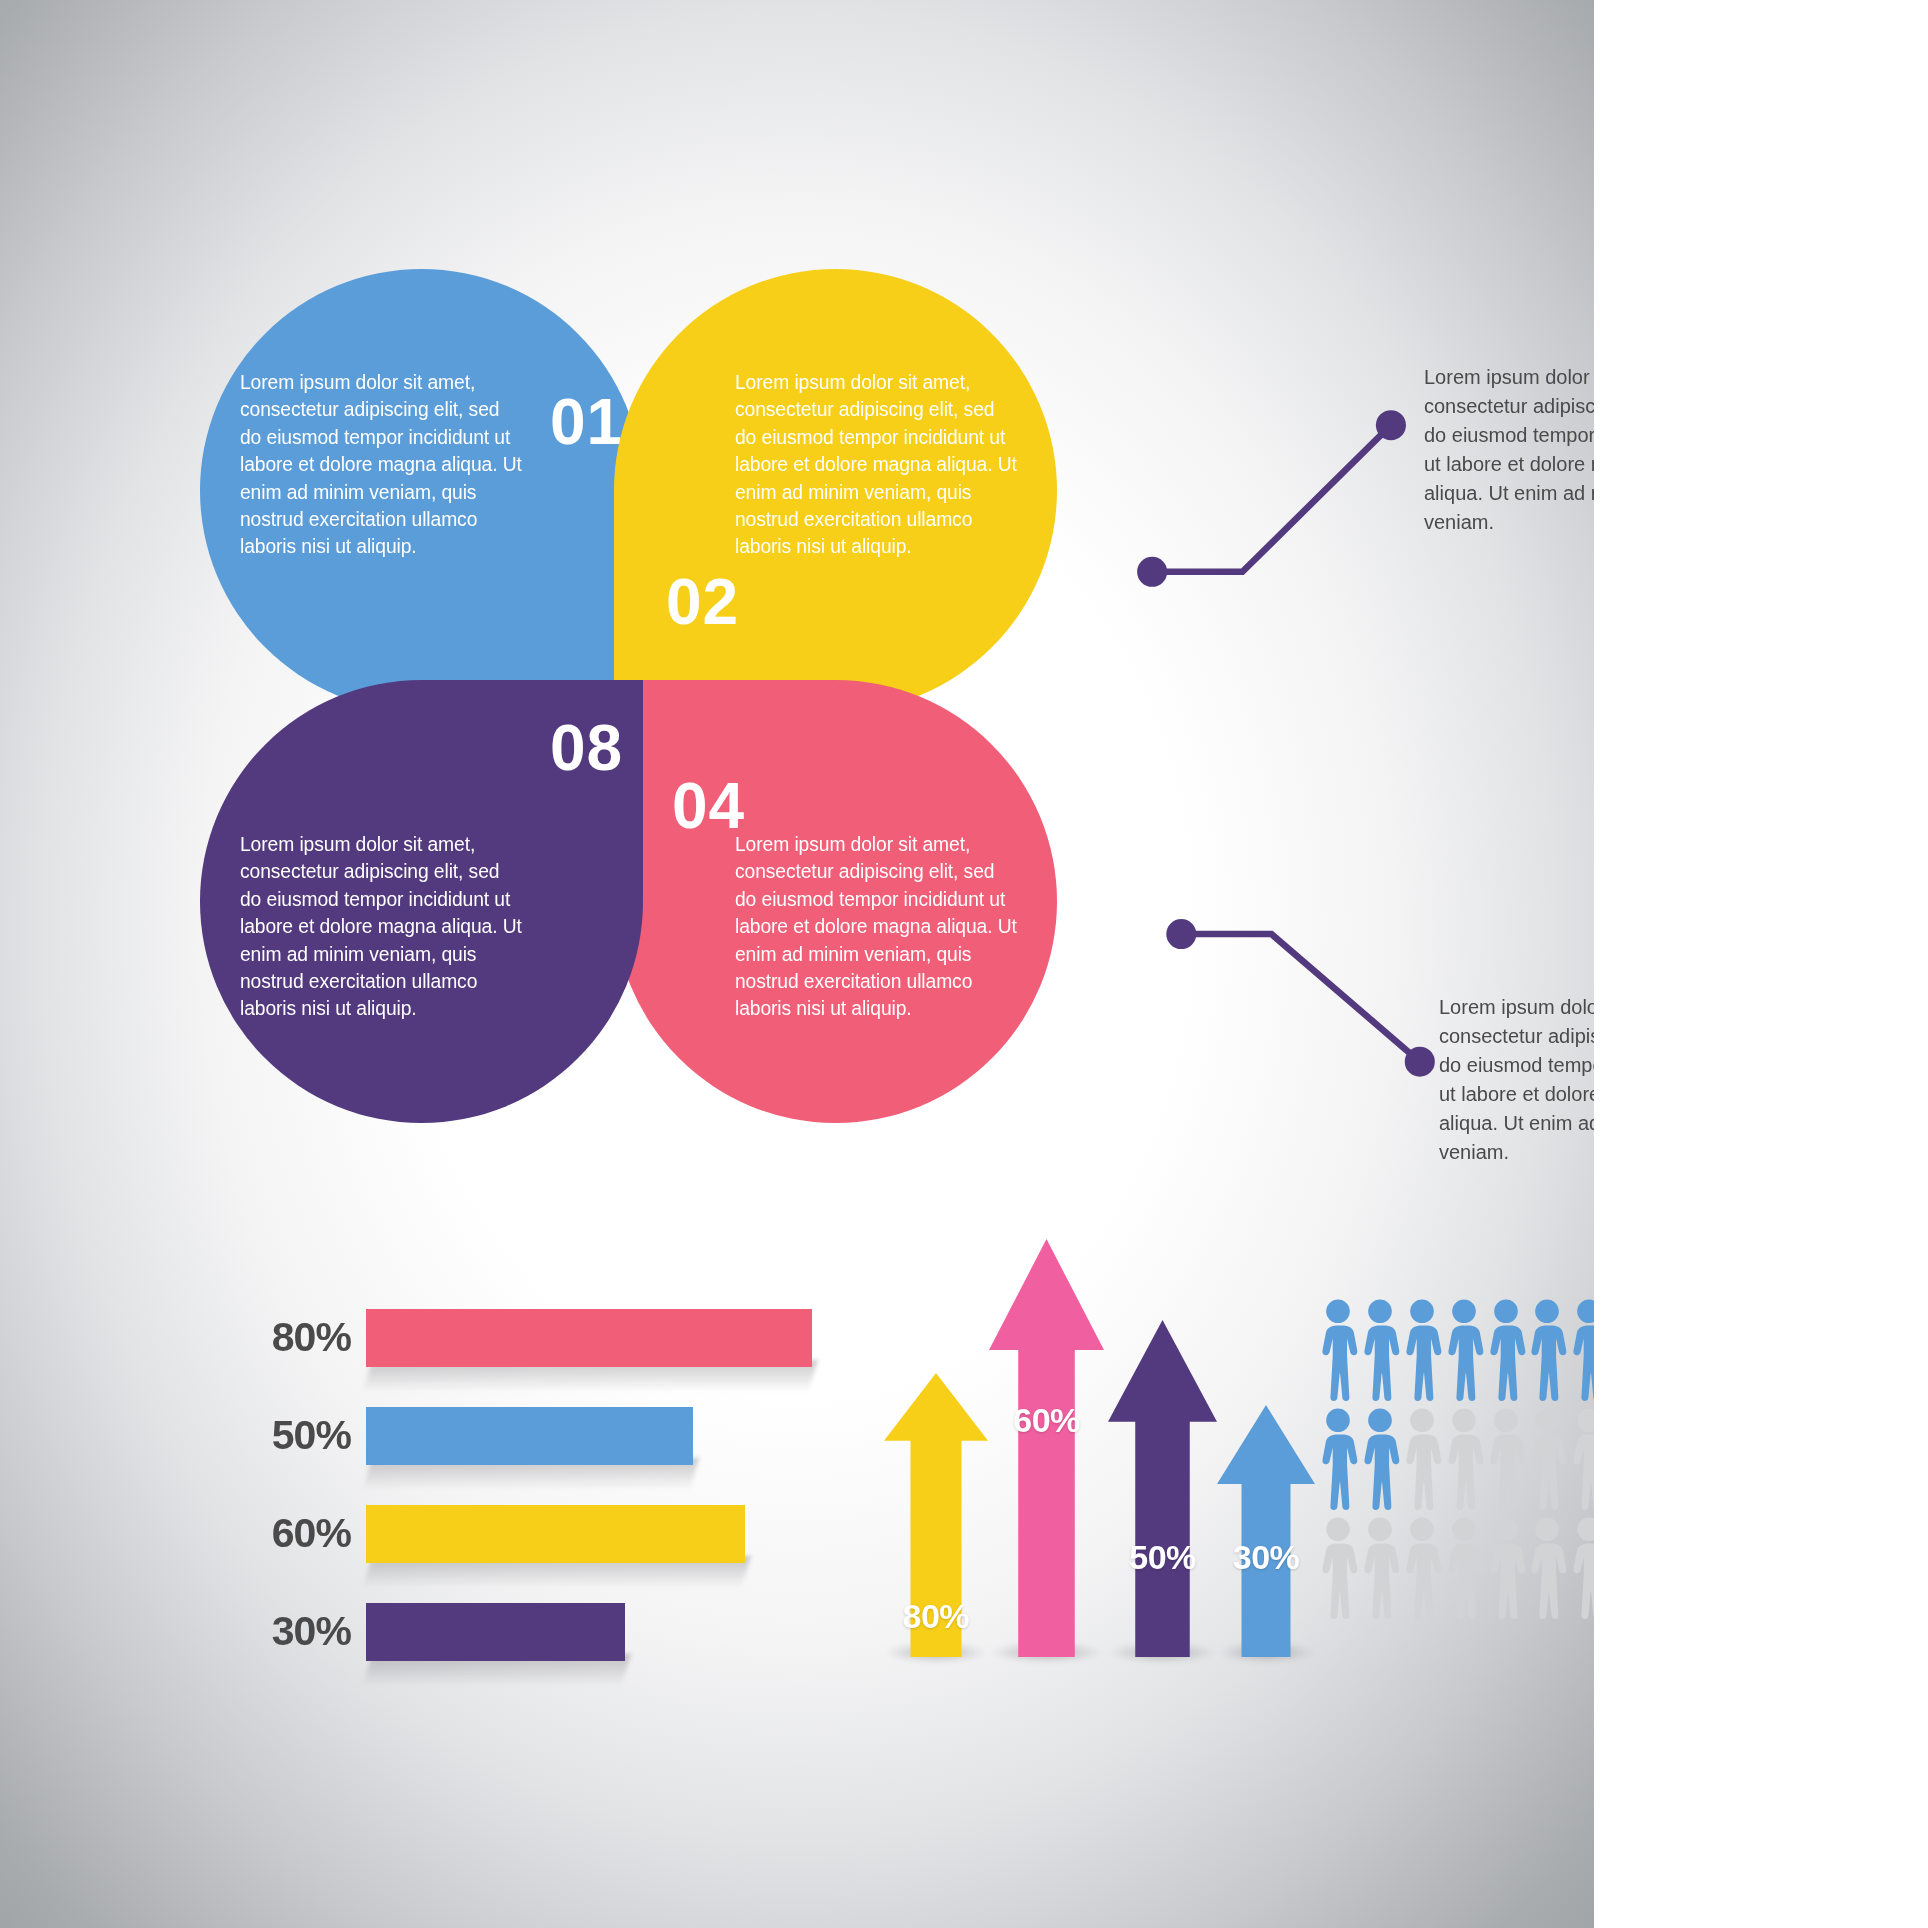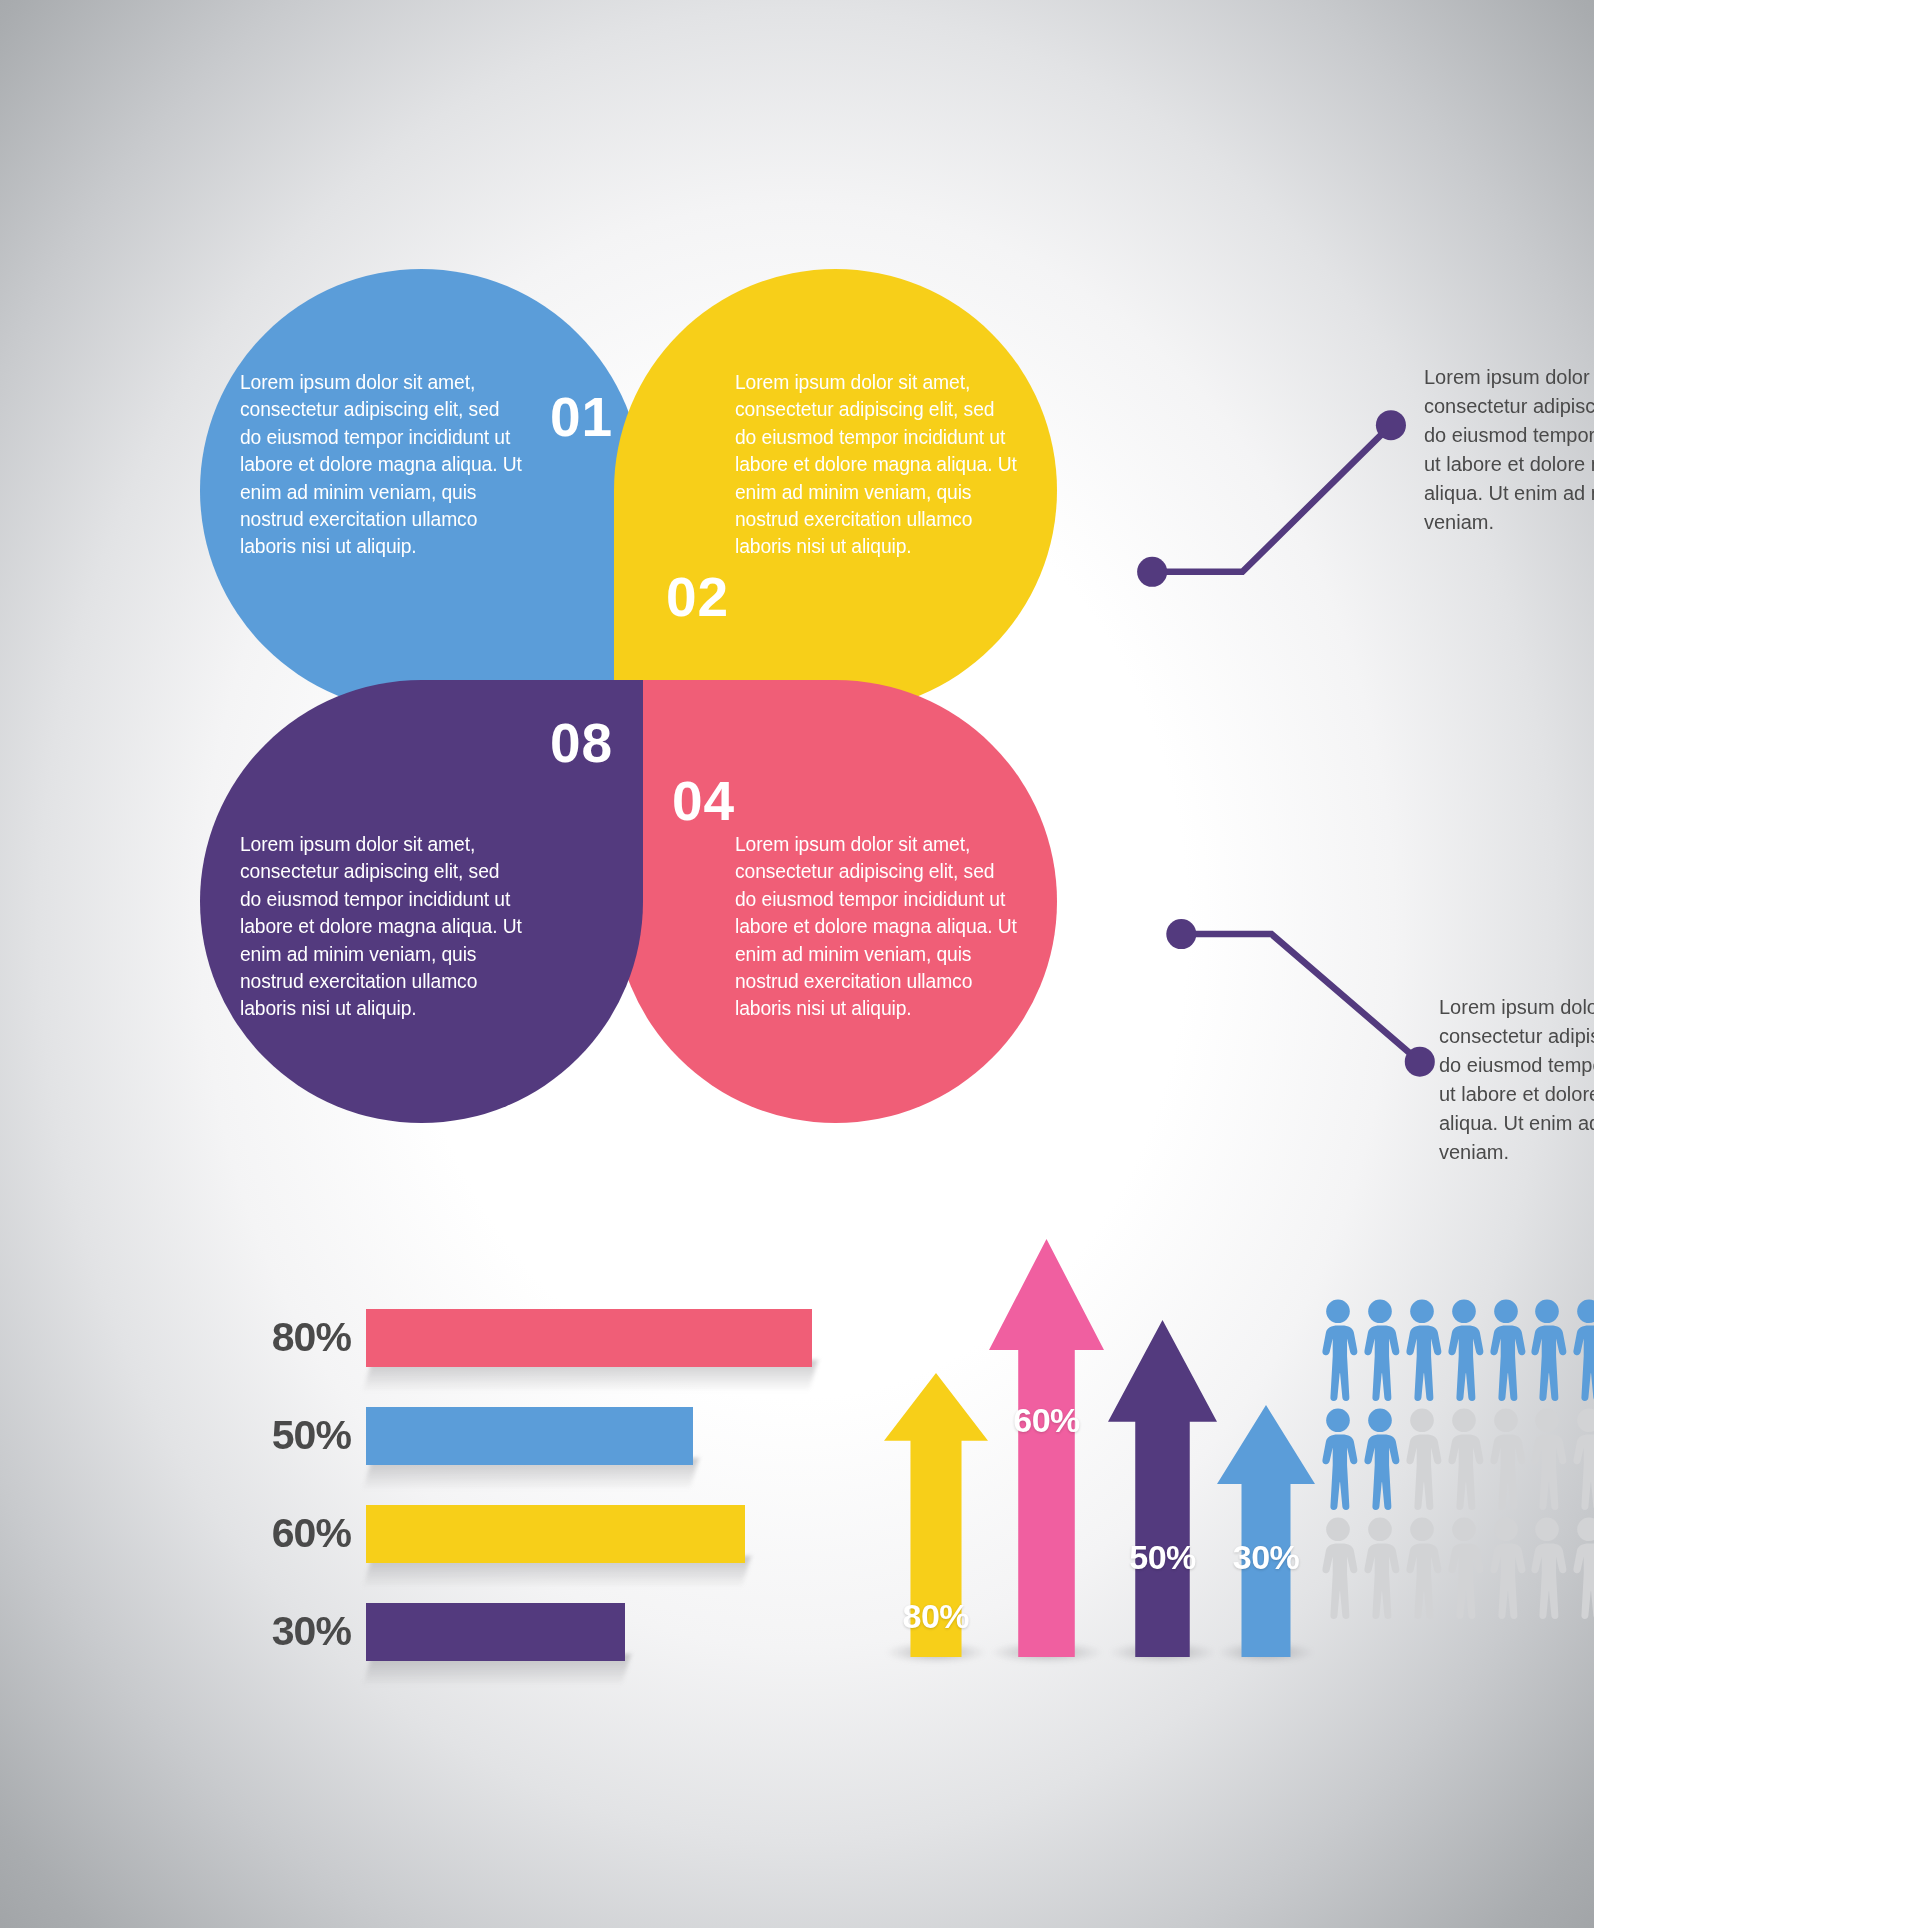--- a/index.html
+++ b/index.html
@@ -49,21 +49,21 @@
     letter-spacing: -0.1px;
   }
   .petal-01 .petal-text { left: 40px;  top: 100px; }
   .petal-02 .petal-text { left: 121px; top: 100px; }
   .petal-03 .petal-text { left: 121px; top: 151px; }
   .petal-04 .petal-text { left: 40px;  top: 151px; }
 
   .petal-num {
     position: absolute;
     color: #ffffff;
-    font-size: 55px;
+    font-size: 64px;
     font-weight: 700;
     letter-spacing: 0.9px;
     line-height: 1;
   }
   .petal-01 .petal-num { left: 350px; top: 121px; }
   .petal-02 .petal-num { left: 52px;  top: 301px; }
   .petal-03 .petal-num { left: 58px;  top: 94px; }
   .petal-04 .petal-num { left: 350px; top: 36px;  }
 
   

